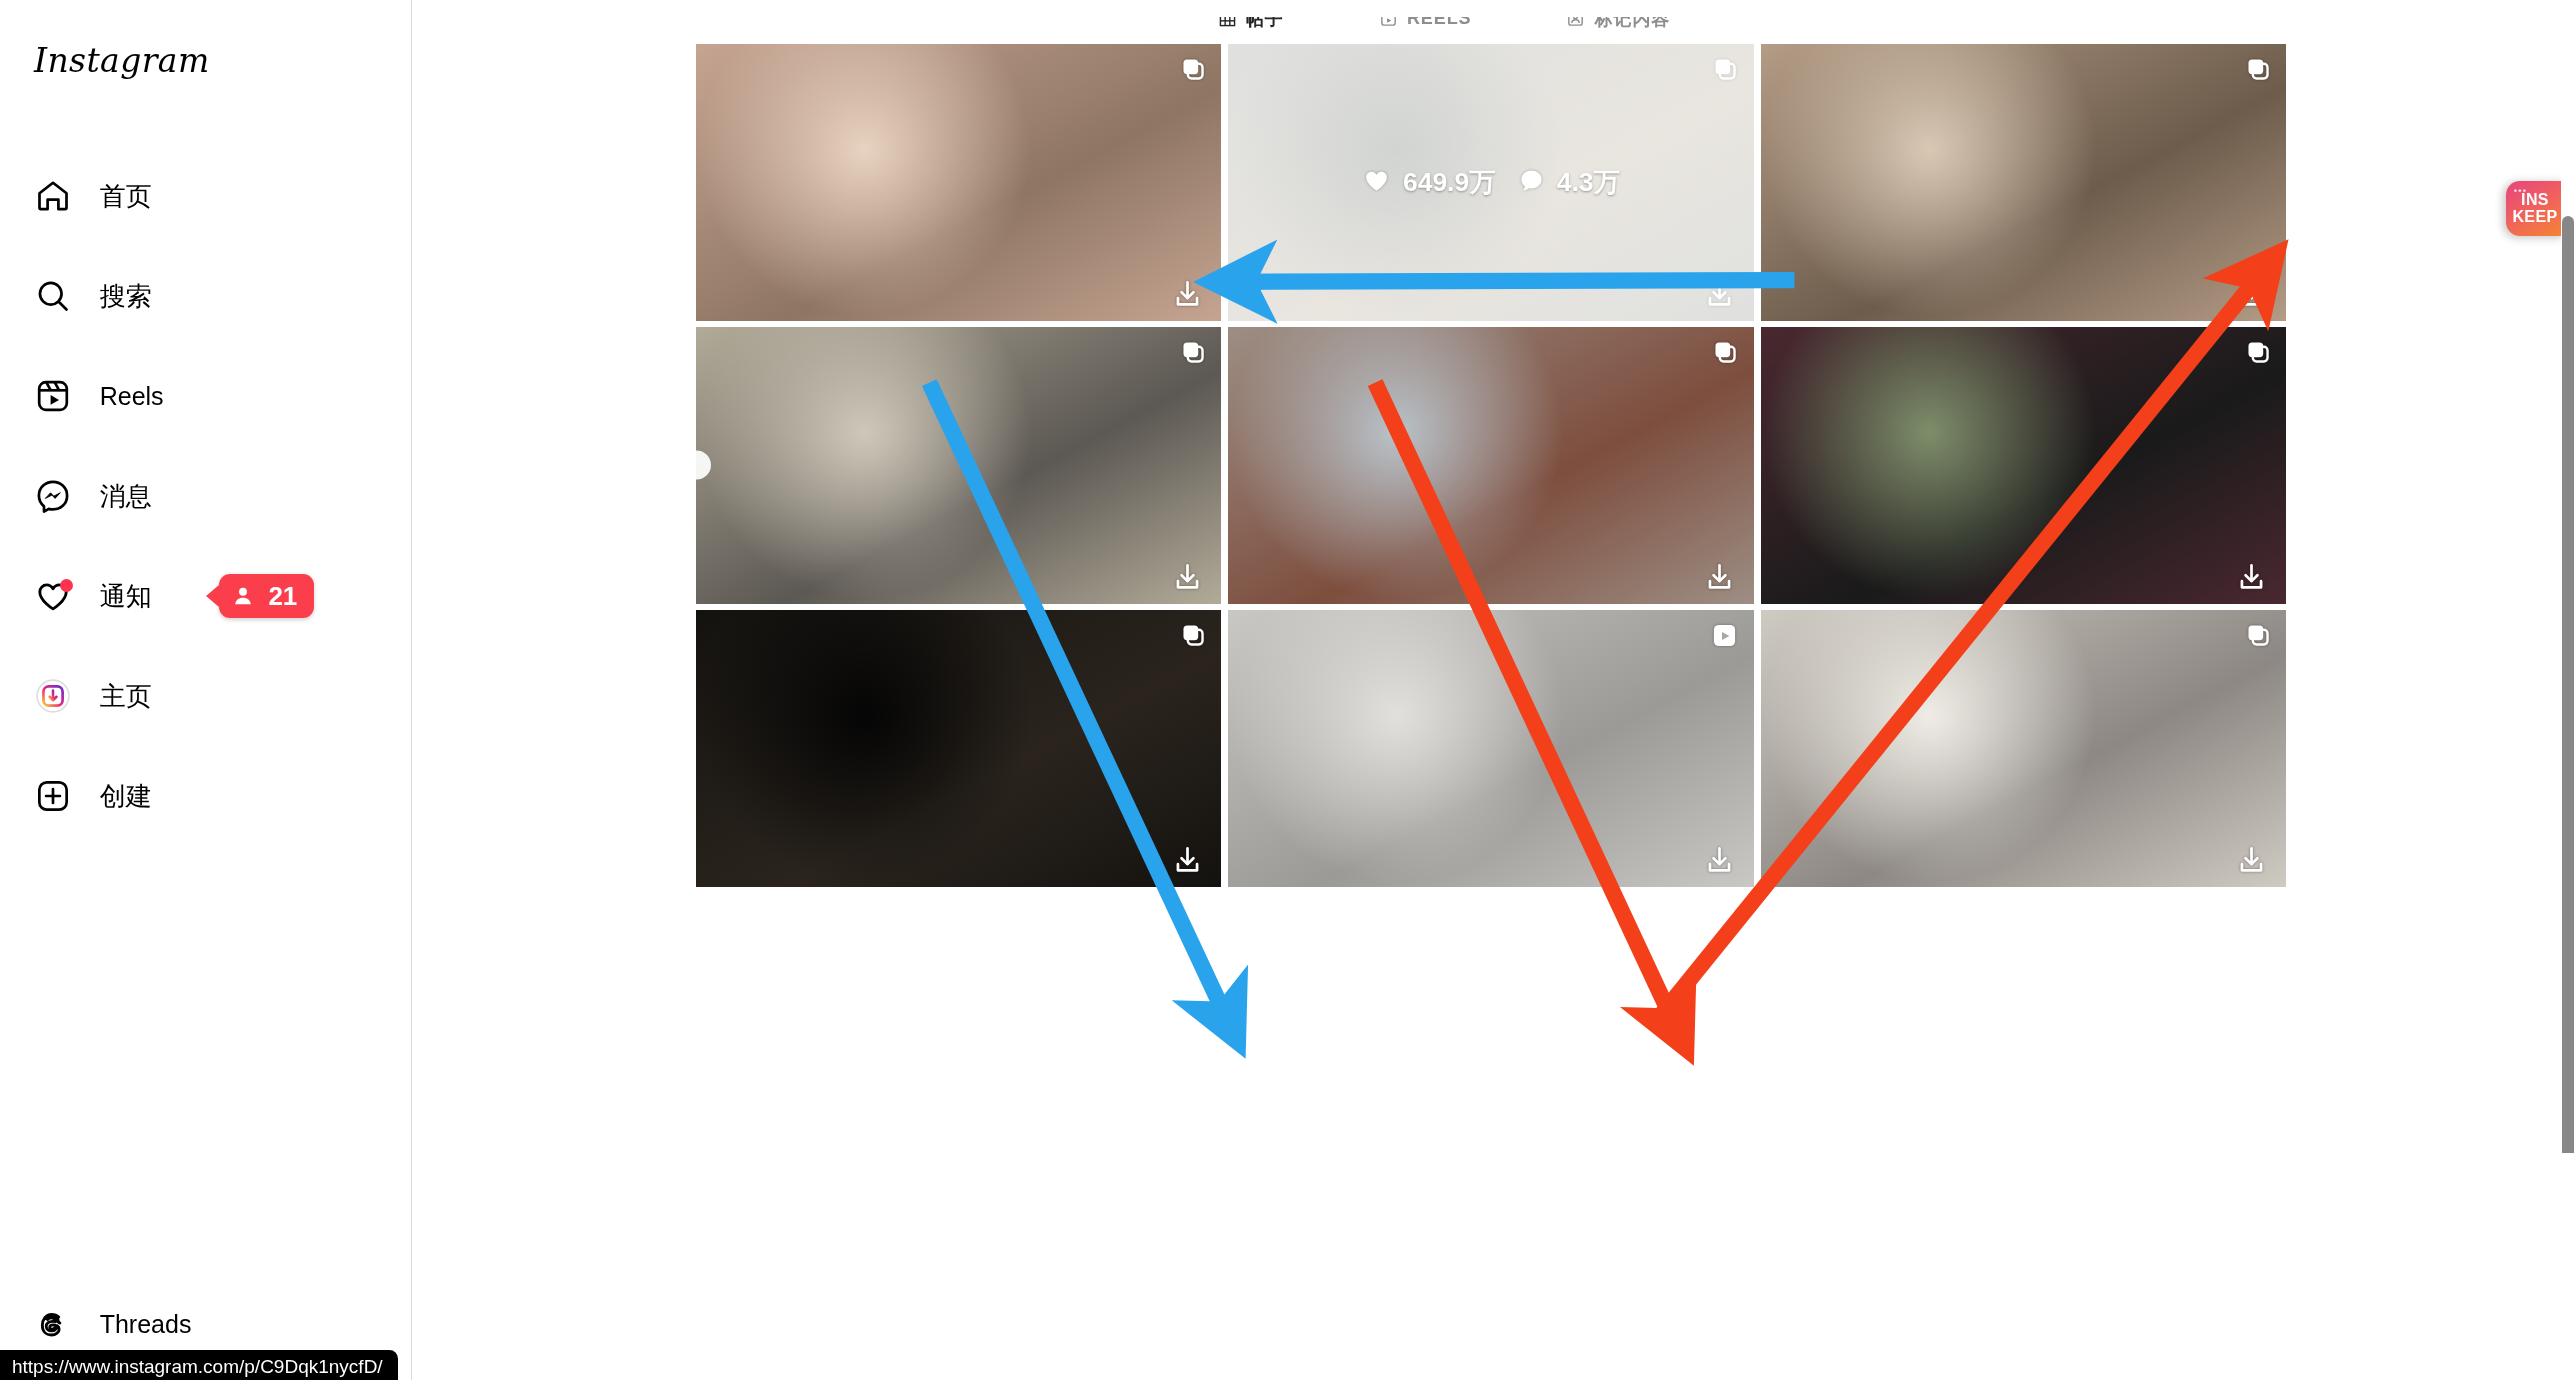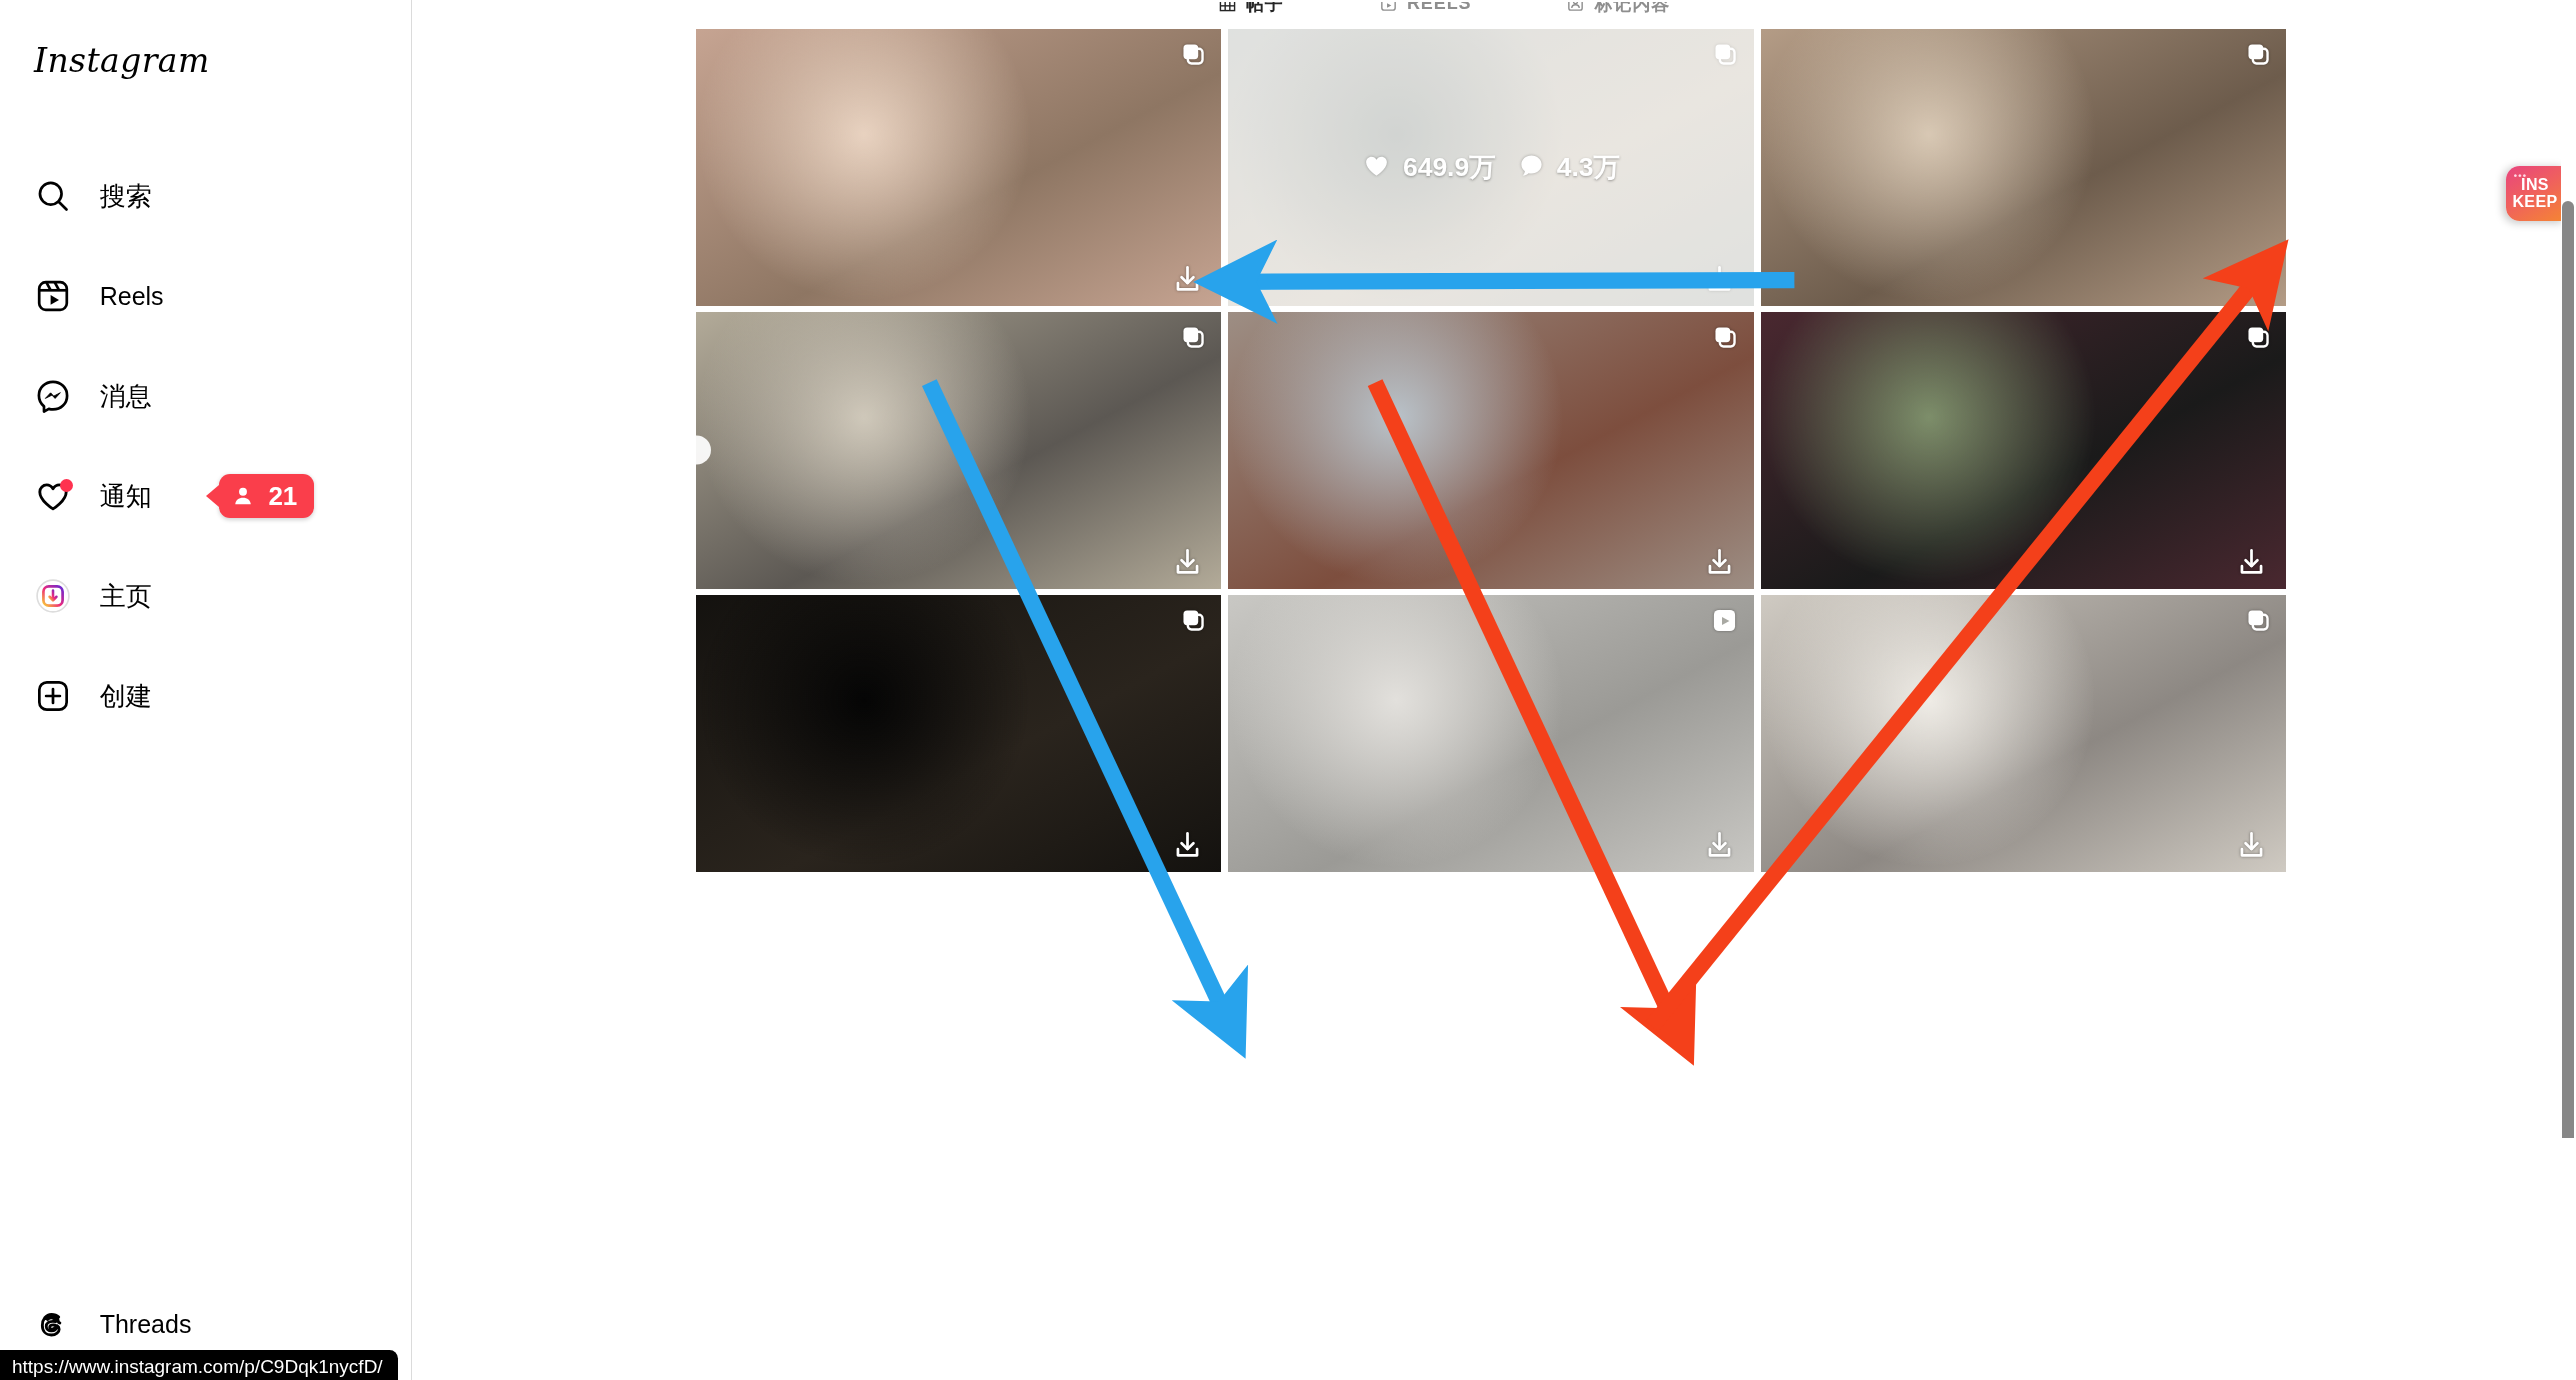--- a/index.html
+++ b/index.html
@@ -92,21 +92,21 @@
     font-weight: 700;
     margin-left: 14px;
     line-height: 1;
   }
 
   .nav-bottom { position: absolute; left: 0; bottom: 10.2px; width: 450px; }
   .nav-bottom .nav-item { margin-bottom: 20.5px; }
 
   
   #main {
-    position: absolute; left: 412px; top: 2px;
+    position: absolute; left: 412px; top: 17px;
     width: 2164px; height: 1136px;
     background: #fff;
     overflow: hidden;
   }
 
   
   #tabs {
     position: absolute; left: 0; top: -15.4px;
     width: 2065px;
     height: 34px;
@@ -240,20 +240,28 @@
 <body>
 
 <div id="app">
 
   <aside id="sidebar">
 
     <div class="ig-logo">Instagram</div>
 
     <nav class="nav-list">
 
+      <div class="nav-item">
+        <span class="nav-icon">
+          <svg width="36" height="36" viewBox="0 0 24 24" fill="none" stroke="#000" stroke-width="1.8" stroke-linejoin="round" stroke-linecap="round">
+            <path d="M3 10.2 12 3.2l9 7V20a.8.8 0 0 1-.8.8h-4.6v-6.4H8.4v6.4H3.8A.8.8 0 0 1 3 20z"></path>
+          </svg>
+        </span>
+        <span class="nav-label">首页</span>
+      </div>
 
       <div class="nav-item">
         <span class="nav-icon">
           <svg width="36" height="36" viewBox="0 0 24 24" fill="none" stroke="#000" stroke-width="1.8" stroke-linecap="round">
             <circle cx="10.5" cy="10.5" r="7.2"></circle>
               <line x1="15.8" y1="15.8" x2="21" y2="21"></line>
           </svg>
         </span>
         <span class="nav-label">搜索</span>
       </div>

